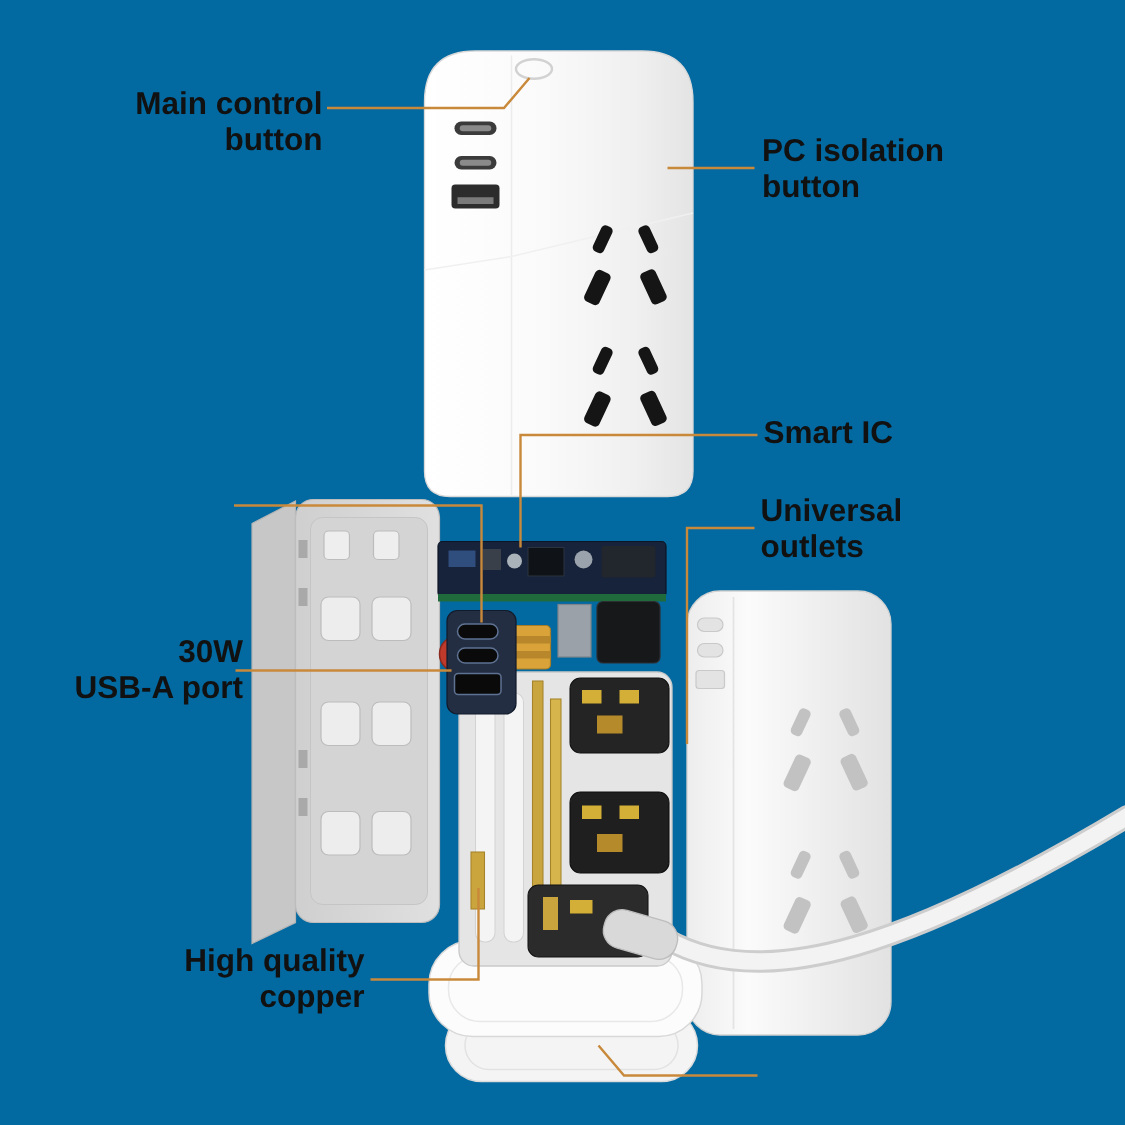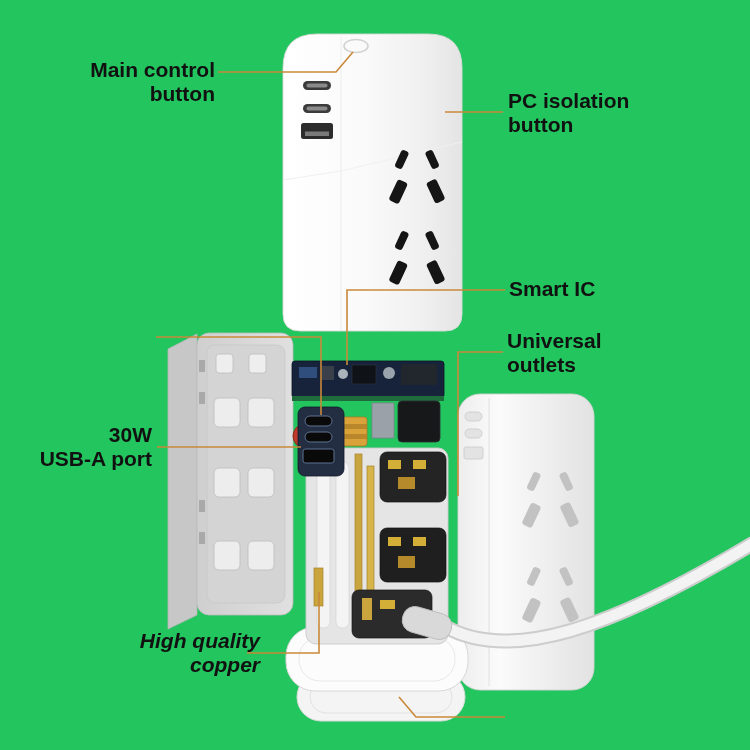--- a/index.html
+++ b/index.html
@@ -1,21 +1,21 @@
 <!DOCTYPE html>
 <html><head>
 <meta charset="utf-8">
 <style>
   * { box-sizing: border-box; }
   html, body { margin: 0; padding: 0; background: #ffffff; }
   .stage {
     position: relative;
     width: 750px;
     height: 750px;
-    background: #22c55e;
+    background: #0369a1;
     font-family: "Liberation Sans", sans-serif;
     overflow: hidden;
   }
   .stage svg { position: absolute; left: 0; top: 0; }
   .callout-label {
     position: absolute;
     font-weight: bold;
     font-size: 21px;
     line-height: 1.16;
     color: #111111;
@@ -199,20 +199,20 @@
 
   <div class="callout-label" style="left:508px; top:89px;">PC isolation
 button</div>
 
   <div class="callout-label" style="left:509px; top:277px;">Smart IC</div>
 
 
   <div class="callout-label" style="left:507px; top:329px;">Universal
 outlets</div>
 
-  <div class="callout-label align-right" style="left:8px; top:423px; width:144px;">30W
+  <div class="callout-label align-right" style="left:18px; top:423px; width:144px;">30W
 USB-A port</div>
 
-  <div class="callout-label align-right" style="left:75px; top:629px; width:185px;font-style:italic;">High quality
+  <div class="callout-label align-right" style="left:58px; top:629px; width:185px;">High quality
 copper</div>
 
 
 </div>
 
 </body></html>

